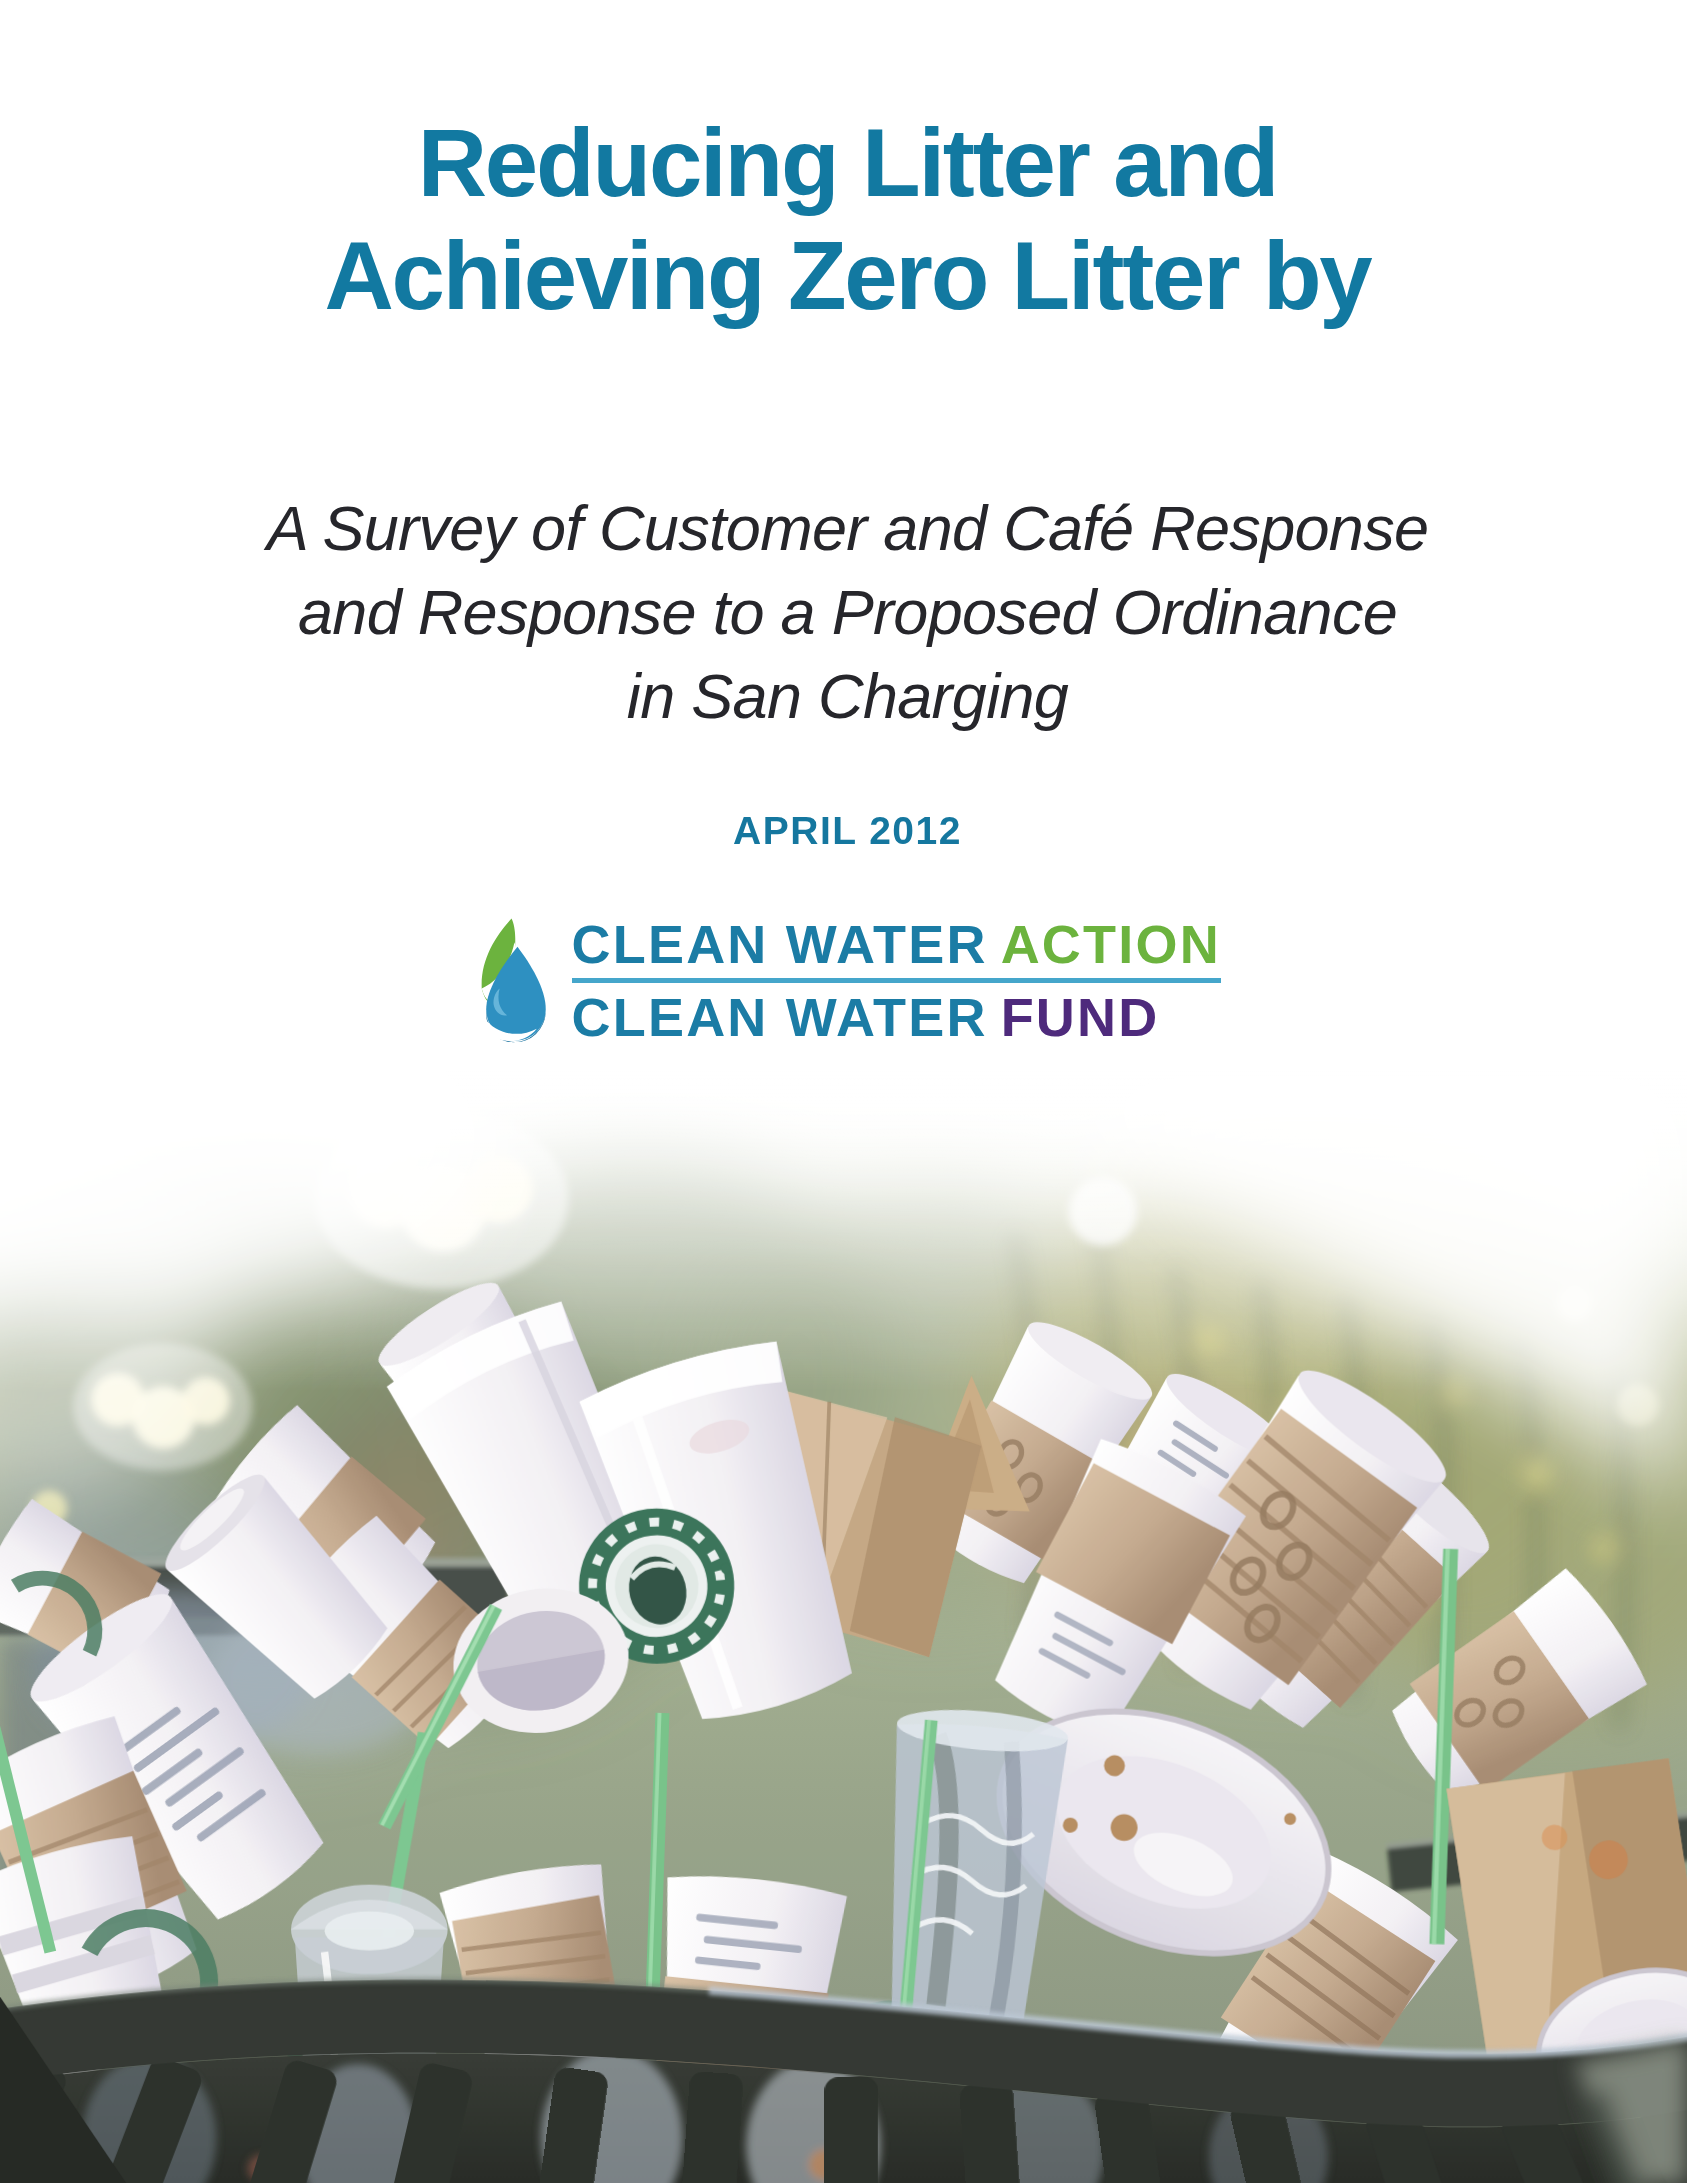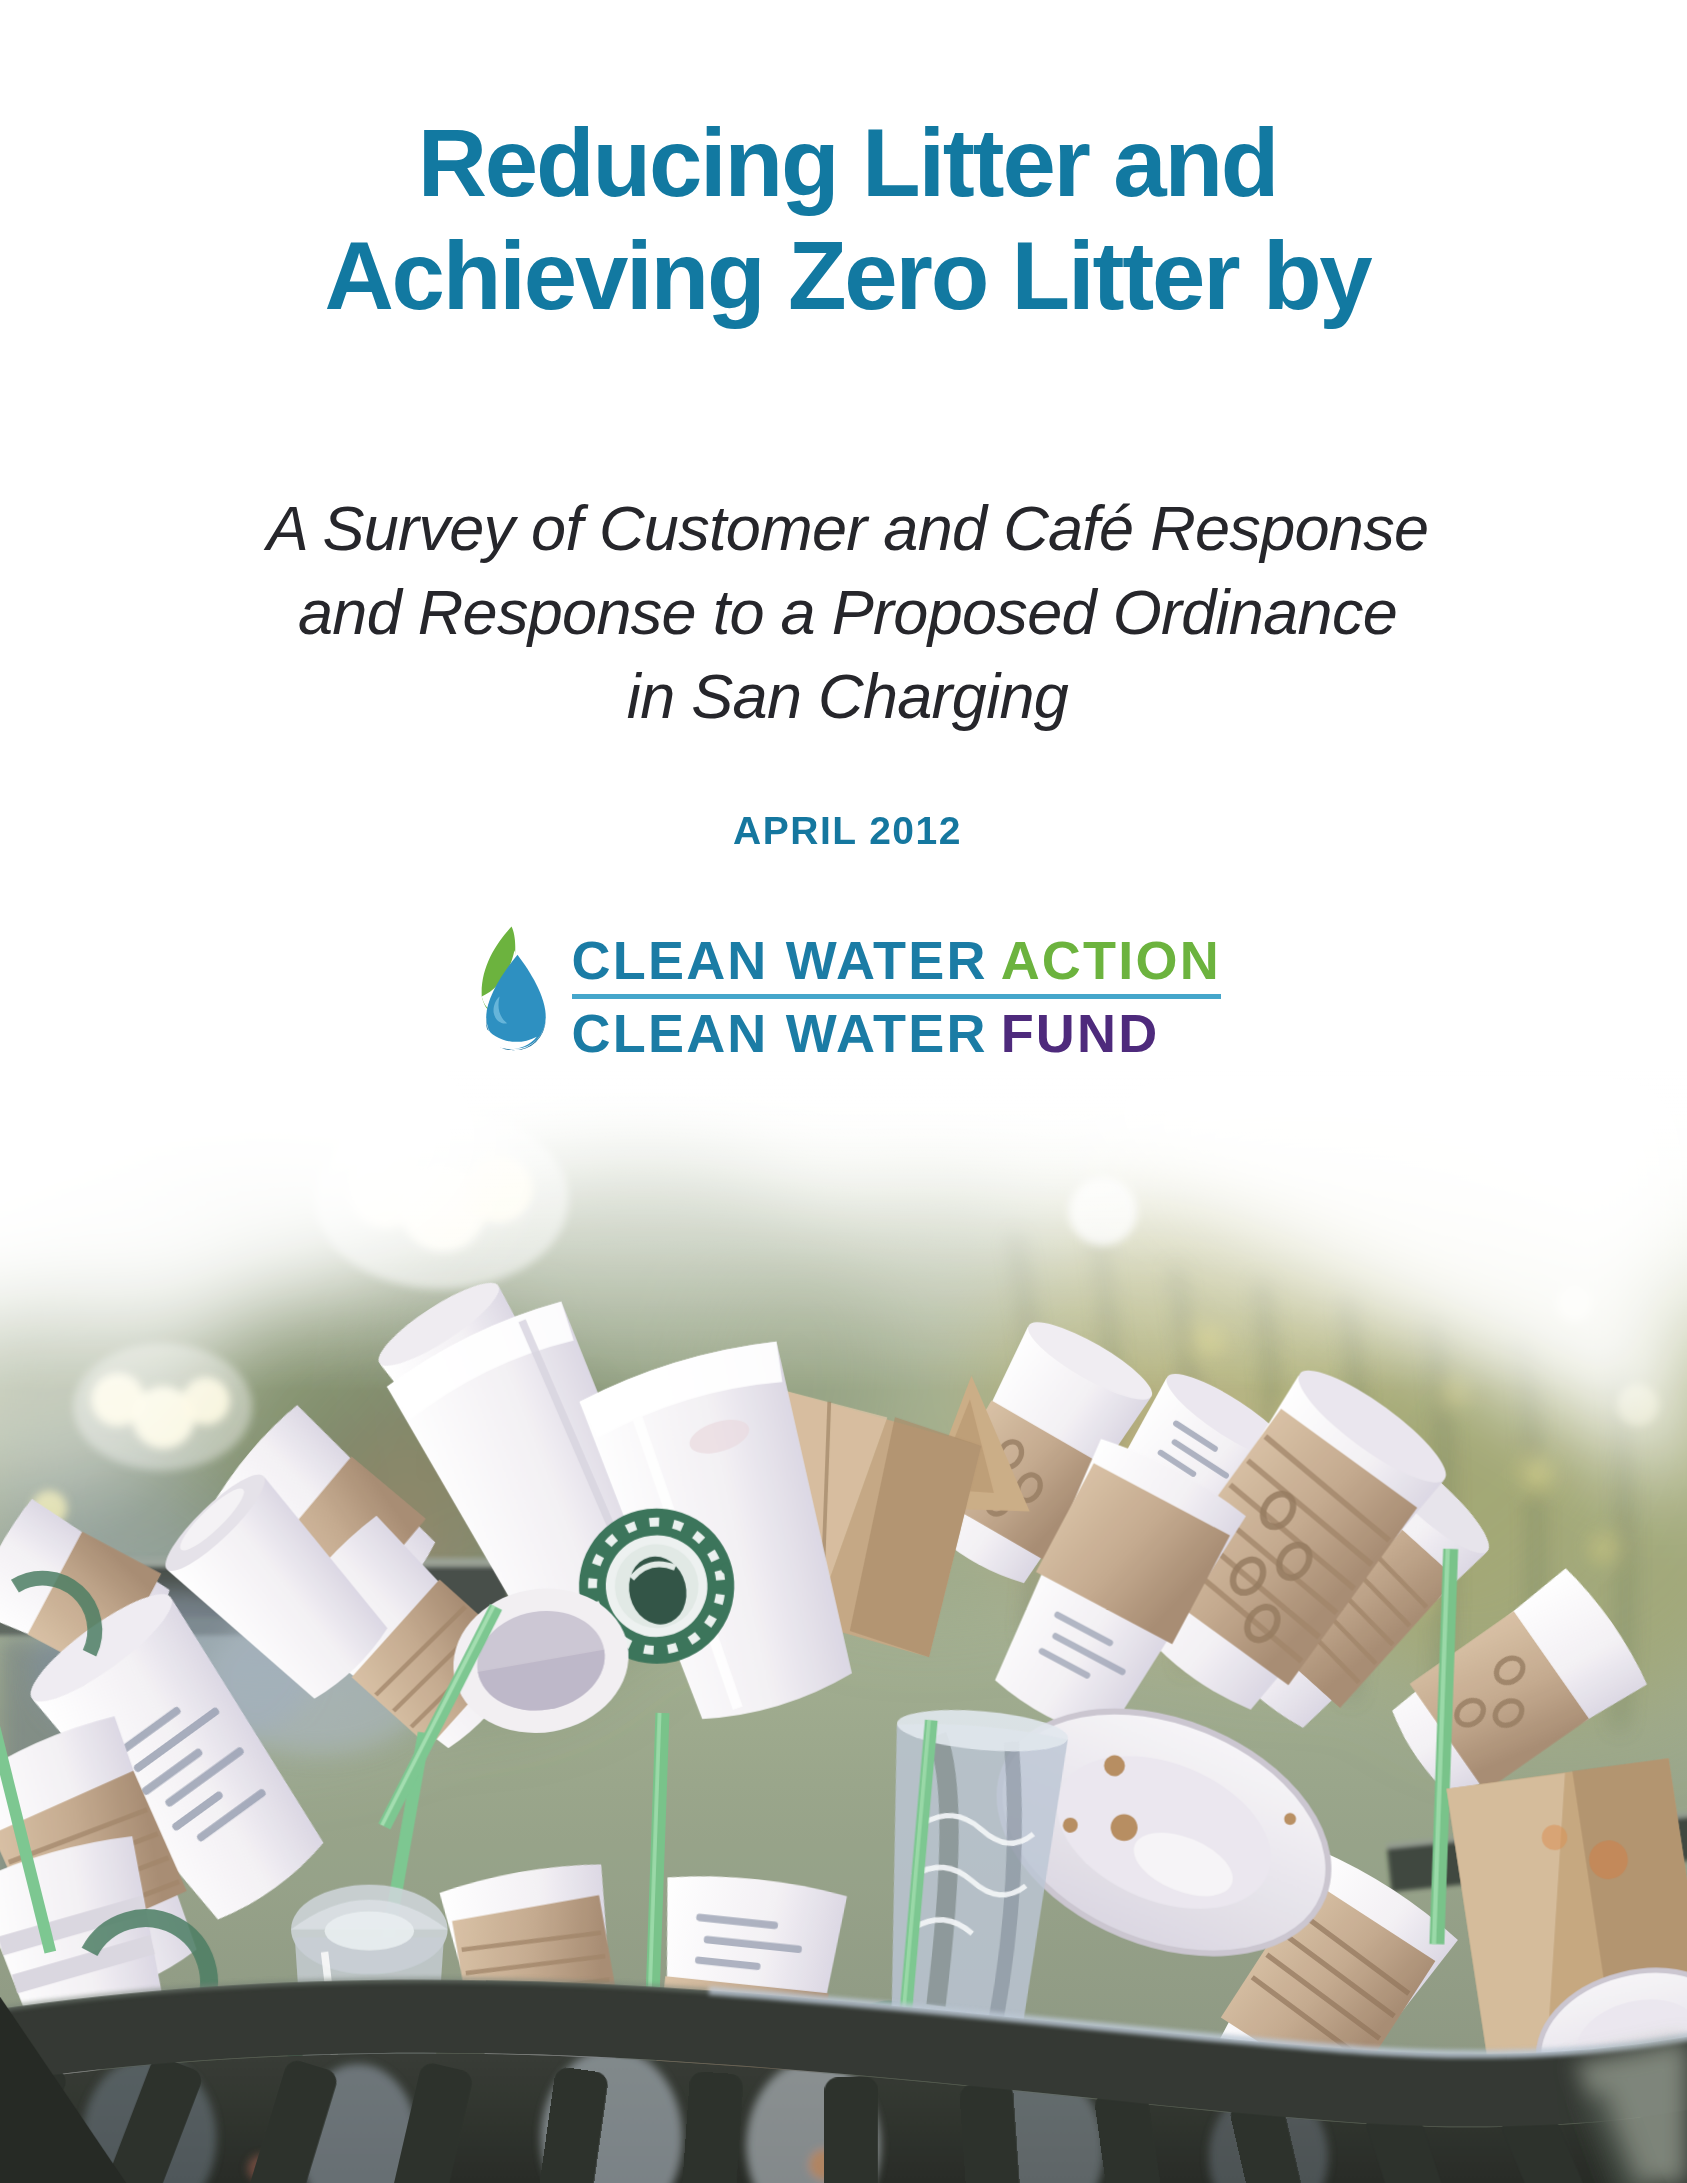--- a/index.html
+++ b/index.html
@@ -24,21 +24,21 @@
   .date {
     position:absolute; top:809px; left:0; width:100%;
     text-align:center; color:#15779F; font-weight:700;
     font-size:39px; letter-spacing:1.5px;
   }
   .logo {
     position:absolute; top:916px; left:0; width:100%;
     display:flex; justify-content:center; align-items:center; gap:19.4px;
   }
   .logo-drop { width:78px; height:128px; flex:0 0 auto; }
-  .logo-textcol { display:flex; flex-direction:column;margin-top:16px; }
+  .logo-textcol { display:flex; flex-direction:column; }
   .logo-line {
     font-size:54px; font-weight:700; letter-spacing:2.2px;
     line-height:57px; white-space:nowrap;
   }
   .lt-teal   { color:#1B7CA5; margin-right:.24em; }
   .lt-green  { color:#6CB33E; }
   .lt-purple { color:#4E2A7C; }
   .logo-rule { height:5.2px; background:#45A6CB; margin:5.2px 0 6px 0; }
   .photo {
     position:absolute; left:0; top:1071px; width:1687px; height:1113px;

